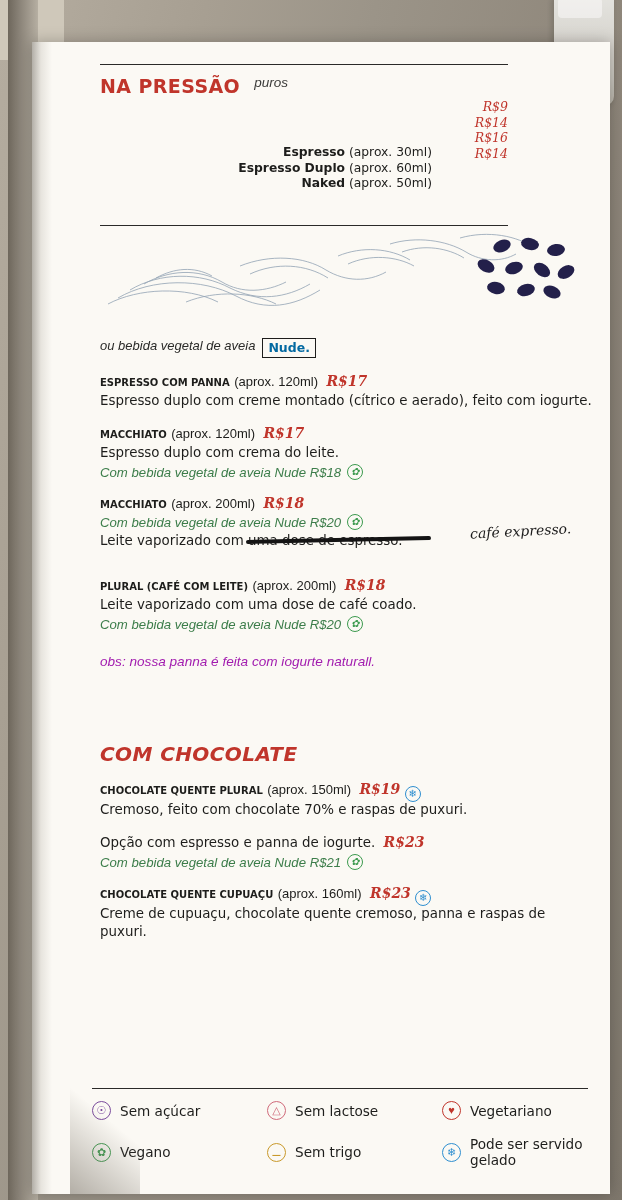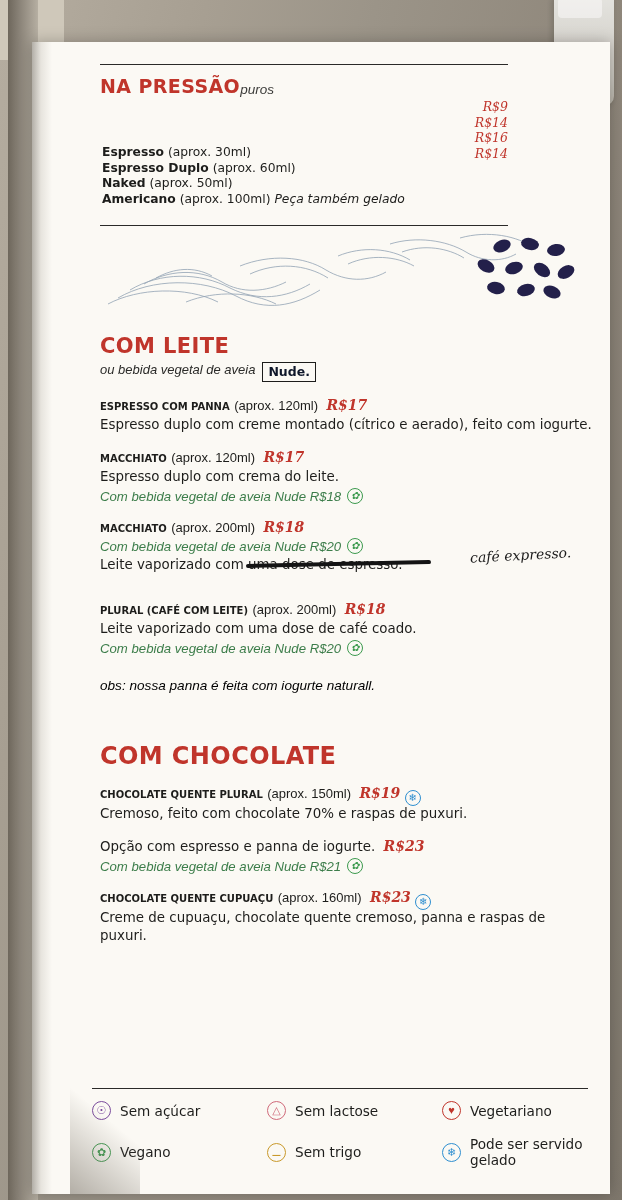--- a/index.html
+++ b/index.html
@@ -54,32 +54,33 @@
   }
 
   
   .press {
     position: absolute; left: 30px; top: 22px; width: 408px;
     border-top: 1.6px solid #2a2a28;
     border-bottom: 1.6px solid #2a2a28;
     padding: 6px 0 8px 0;
     height: 162px;
   }
-  .press-head { display:flex; align-items: flex-end; padding-top: 4px;}
+  .press-head { display:flex; align-items: flex-start; gap: 14px; padding-top: 4px;}
   .press-head .t {
     font-size: 19px; font-weight: 700; color:#c0352b;
     font-family:"DejaVu Sans", sans-serif; letter-spacing:.4px;
   }
   .press-head .sub { font-size: 13.5px; font-style: italic; color:#3a3a38; }
   .press-items {
     position: absolute; left: 2px; top: 80px; width: 330px;
   }
   .press-items .li {
     font-size: 12.3px; color:#1d1d1b; line-height: 15.5px;
     font-family:"DejaVu Sans", sans-serif;
+    text-align:right;
   }
   .press-items .li b { font-weight: 700; }
   .press-items .li .ml { font-weight: 400; }
   .press-items .li .note { font-style: italic; }
   .press-prices {
     position: absolute; right: 0; top: 34px; text-align: right;
   }
   .press-prices div {
     font-size: 12.5px; font-style: italic; color:#c0352b; line-height: 15.5px;
     font-family:"DejaVu Serif", serif;
@@ -87,26 +88,26 @@
 
   
   .deco { position: absolute; left: 20px; top: 190px; width: 520px; height: 100px; }
 
   
   .milk { position: absolute; left: 30px; top: 292px; width: 500px; }
   .h2 {
     font-family:"DejaVu Sans", sans-serif;
     font-weight: 700; font-size: 21px; color:#c0352b; letter-spacing:.4px;
   }
-  .h2.choc { font-size: 24px; }
+  .h2.choc { font-size: 20px; font-style: italic; }
   .veg-line { display:flex; gap:7px; margin-top: 4px; }
   .veg-line .txt { font-size: 13px; font-style: italic; color:#2b2b29; }
   .nude-box {
     border: 1.4px solid #1d1d1b; padding: 1px 5px 2px 5px;
-    font-size: 12.5px; font-weight: 700; color:#0f172a;
+    font-size: 12.5px; font-weight: 700; color:#0369a1;
     font-family:"DejaVu Sans", sans-serif;
   }
 
   .item { margin-top: 14px; }
   .item .name {
     font-family:"DejaVu Sans", sans-serif;
     font-size: 10px; font-weight: 700; color:#1d1d1b;
     display: inline;
   }
   .item .vol { font-size: 13px; font-weight: 400; color:#1d1d1b; }
@@ -116,21 +117,21 @@
   }
   .item .desc {
     font-size: 13.4px; color:#1d1d1b; line-height: 18px; margin-top: 2px;
     font-family:"DejaVu Sans", sans-serif;
   }
   .item .alt {
     font-size: 13.2px; color:#3c7d4a; font-style: italic; margin-top: 2px;
     display:flex; align-items:center; gap:6px;
   }
   .obs {
-    font-size: 13.6px; font-style: italic; color:#000000; margin-top: 22px;
+    font-size: 13.6px; font-style: italic; color:#a21caf; margin-top: 22px;
   }
 
   
   .struck { position: relative; display:inline-block; color:#1d1d1b; }
   .struck .ink {
     position:absolute; left:-2px; top: 6px; height: 4px; width: 185px;
     background:#141414; border-radius: 2px;
     transform: rotate(-1.2deg);
   }
   .handwrite {
@@ -208,25 +209,20 @@
             <b>Espresso</b>
             <span class="ml">(aprox. 30ml)</span>
           </div>
           <div class="li">
             <b>Espresso Duplo</b>
             <span class="ml">(aprox. 60ml)</span>
           </div>
           <div class="li">
             <b>Naked</b>
             <span class="ml">(aprox. 50ml)</span>
-          </div>
-          <div class="li">
-            <b>Americano</b>
-            <span class="ml">(aprox. 100ml)</span>
-            <span class="note">Peça também gelado</span>
           </div>
         </div>
       </div>
 
       <div class="deco">
         <svg width="520" height="100" viewBox="0 0 520 100" fill="none">
           <g stroke="#7f93a8" stroke-width="0.8" fill="none" opacity="0.85">
             <path d="M40 58 C70 40, 110 40, 140 56 C168 70, 196 66, 220 52"></path>
             <path d="M28 66 C62 46, 112 46, 146 64 C176 80, 204 74, 230 58"></path>
             <path d="M54 52 C78 38, 108 36, 132 50 C152 62, 176 60, 196 50"></path>
@@ -250,21 +246,20 @@
             <ellipse cx="452" cy="38" rx="9" ry="6" transform="rotate(35 452 38)"></ellipse>
             <ellipse cx="476" cy="40" rx="9" ry="6" transform="rotate(-30 476 40)"></ellipse>
             <ellipse cx="406" cy="56" rx="9" ry="6" transform="rotate(10 406 56)"></ellipse>
             <ellipse cx="436" cy="58" rx="9" ry="6" transform="rotate(-14 436 58)"></ellipse>
             <ellipse cx="462" cy="60" rx="9" ry="6" transform="rotate(22 462 60)"></ellipse>
           </g>
         </svg>
       </div>
 
       <div class="milk">
-        <div class="h2">COM LEITE</div>
 
         <div class="veg-line">
           <span class="txt">ou bebida vegetal de aveia</span>
           <span class="nude-box">Nude.</span>
         </div>
 
         <div class="item">
           <span class="name">ESPRESSO COM PANNA</span>
           <span class="vol">(aprox. 120ml)</span>
           <span class="price">R$17</span>

